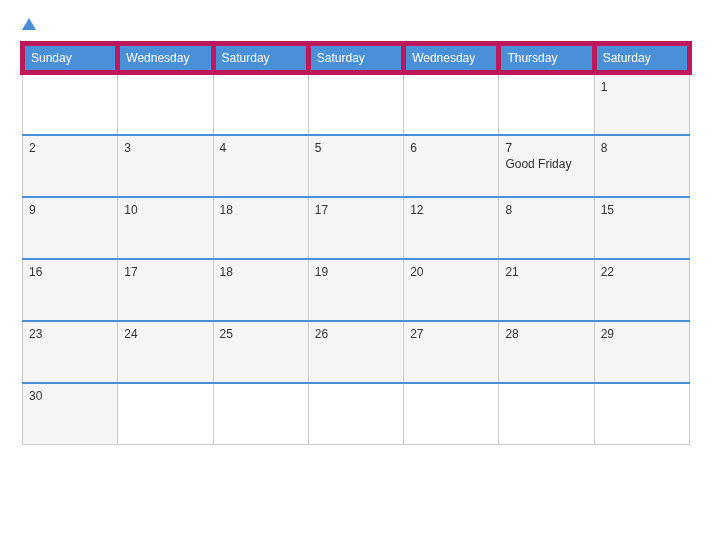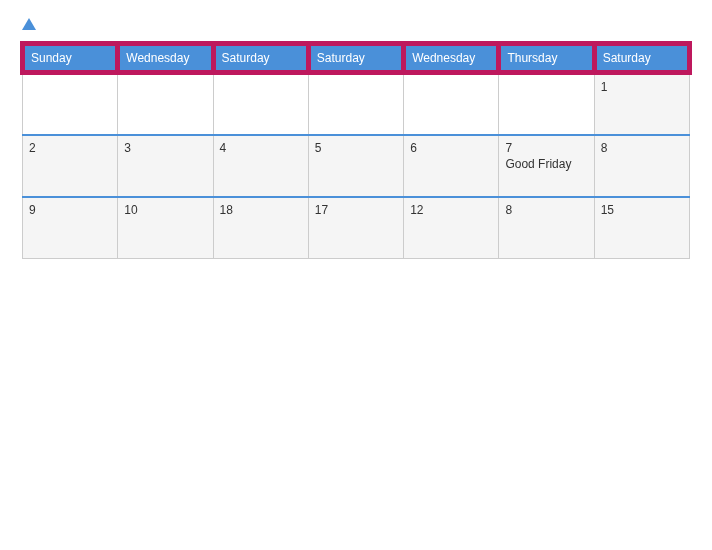--- a/index.html
+++ b/index.html
@@ -190,15 +190,72 @@
           <td>
             <span class="day-num">12</span>
           </td>
           <td>
             <span class="day-num">8</span>
           </td>
           <td>
             <span class="day-num">15</span>
           </td>
         </tr>
+        <tr class="week-row">
+          <td>
+            <span class="day-num">16</span>
+          </td>
+          <td>
+            <span class="day-num">17</span>
+          </td>
+          <td>
+            <span class="day-num">18</span>
+          </td>
+          <td>
+            <span class="day-num">19</span>
+          </td>
+          <td>
+            <span class="day-num">20</span>
+          </td>
+          <td>
+            <span class="day-num">21</span>
+          </td>
+          <td>
+            <span class="day-num">22</span>
+          </td>
+        </tr>
+        <tr class="week-row">
+          <td>
+            <span class="day-num">23</span>
+          </td>
+          <td>
+            <span class="day-num">24</span>
+          </td>
+          <td>
+            <span class="day-num">25</span>
+          </td>
+          <td>
+            <span class="day-num">26</span>
+          </td>
+          <td>
+            <span class="day-num">27</span>
+          </td>
+          <td>
+            <span class="day-num">28</span>
+          </td>
+          <td>
+            <span class="day-num">29</span>
+          </td>
+        </tr>
+        <tr class="week-row">
+          <td>
+            <span class="day-num">30</span>
+          </td>
+          <td class="empty">&nbsp;</td>
+          <td class="empty">&nbsp;</td>
+          <td class="empty">&nbsp;</td>
+          <td class="empty">&nbsp;</td>
+          <td class="empty">&nbsp;</td>
+          <td class="empty">&nbsp;</td>
+        </tr>
       </tbody>
   </table>
 </div>
 
 </body></html>

